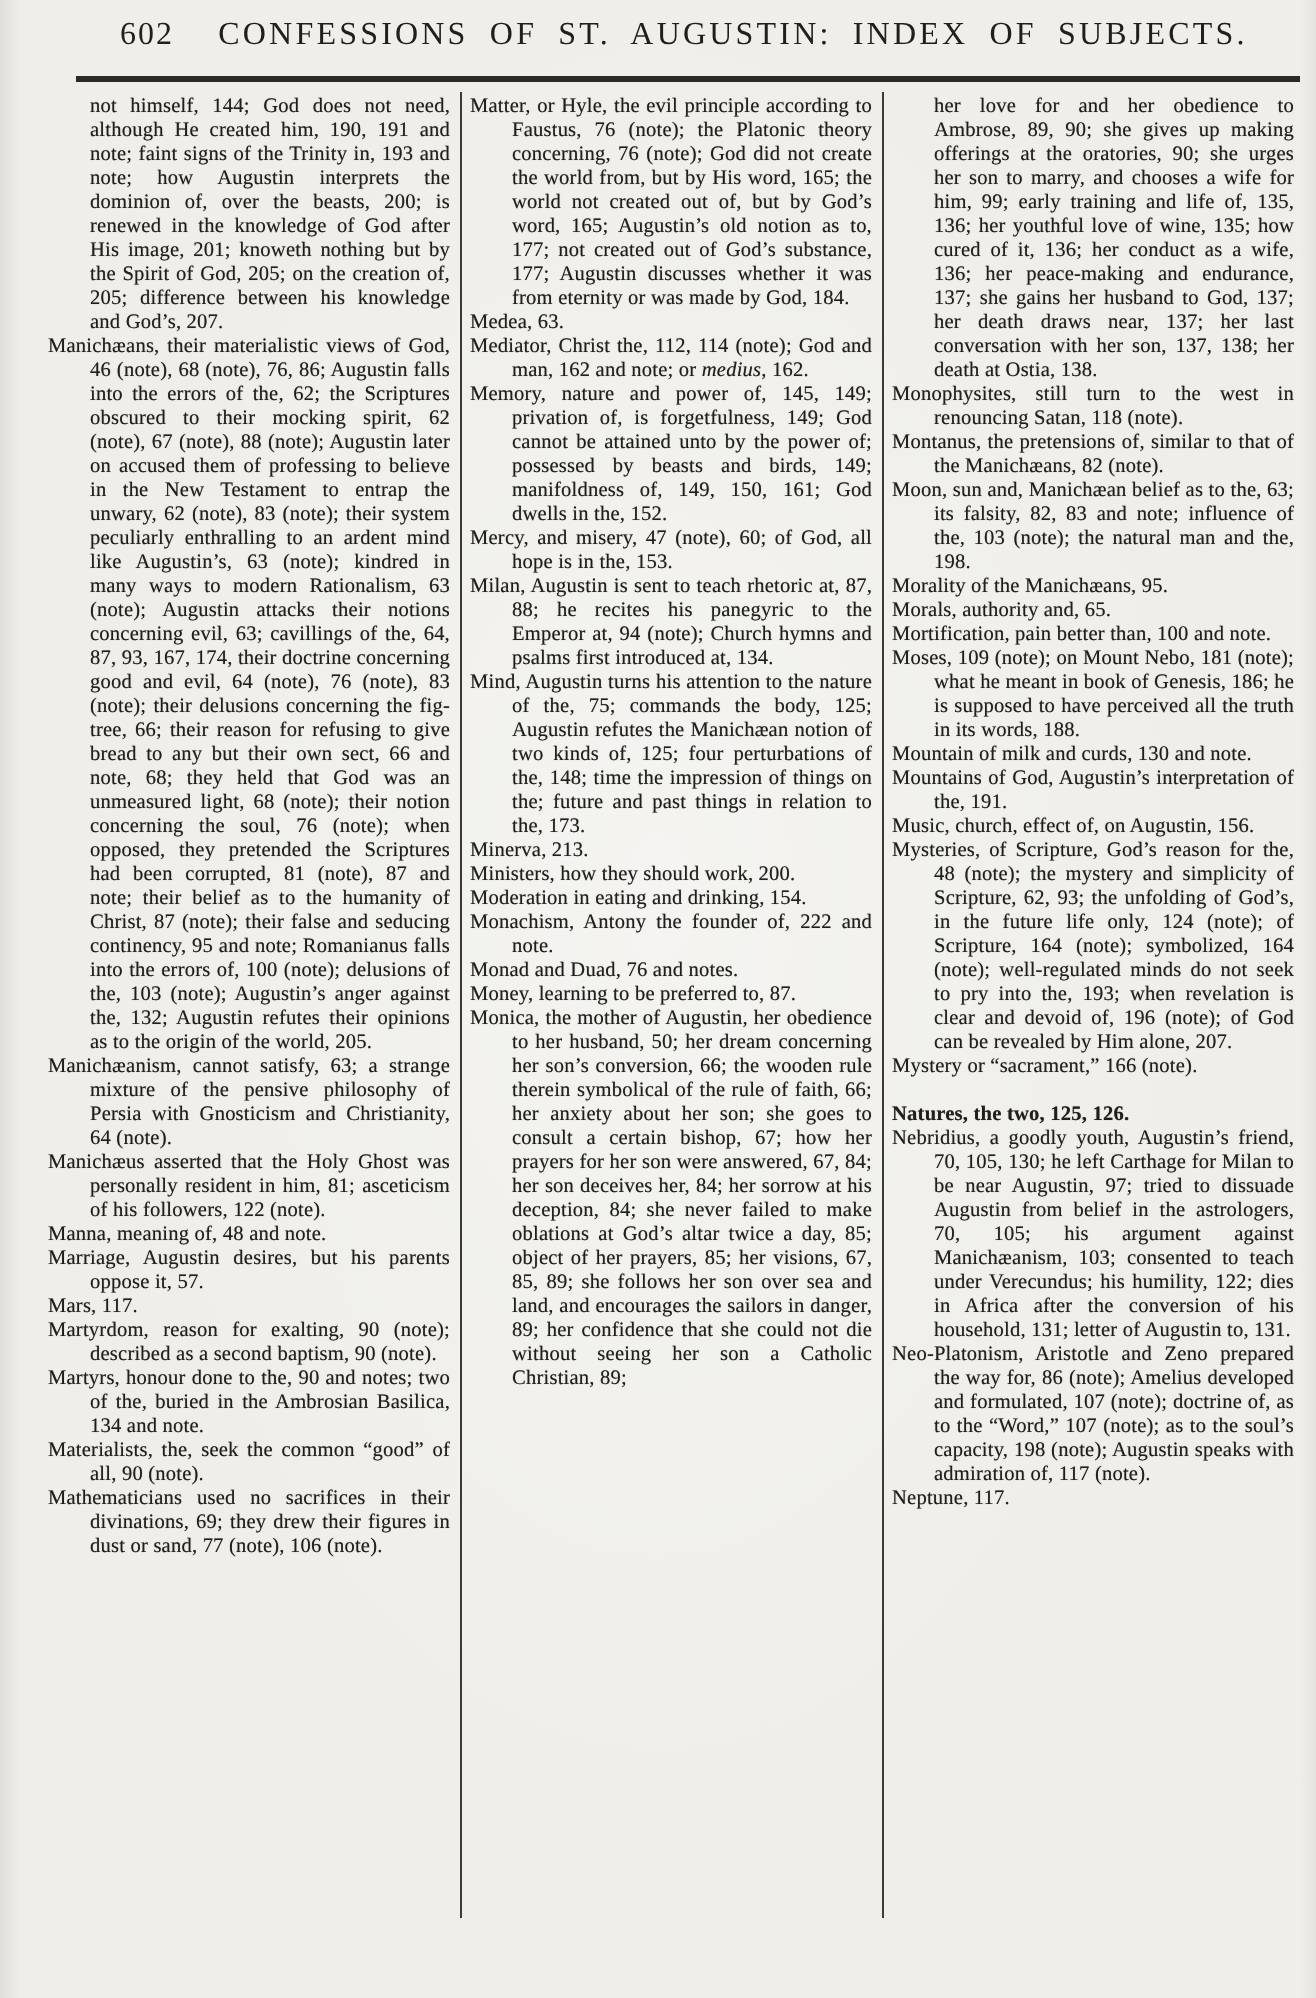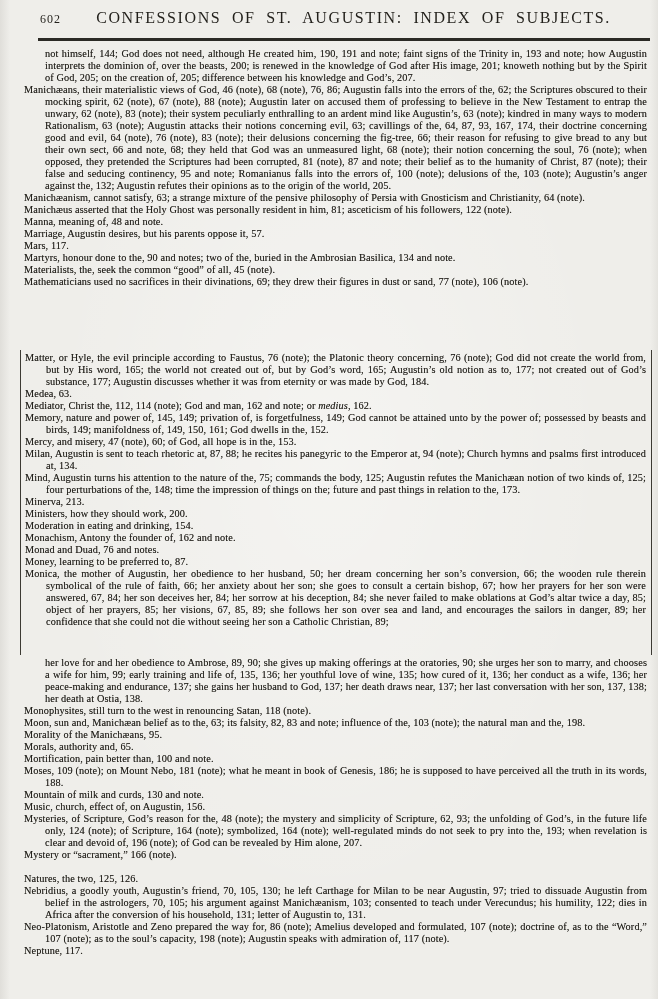--- a/index.html
+++ b/index.html
@@ -22,23 +22,24 @@
   }
   .header {
     position: absolute;
     top: 9px;
     left: 40px;
     right: 12px;
     display: flex;
     align-items: baseline;
   }
   .pagenum {
-    font-size: 12px;
+    font-size: 16px;
     letter-spacing: 1px;
     flex: 0 0 auto;
+    margin-left: 20px;
   }
   .running-title {
     flex: 1 1 auto;
     text-align: center;
     font-size: 16px;
     letter-spacing: 1.6px;
     word-spacing: 5px;
     white-space: nowrap;
   }
   .head-rule {
@@ -49,21 +50,20 @@
     height: 2.6px;
     background: #2b2a25;
   }
   .columns {
     position: absolute;
     top: 46px;
     left: 20px;
     right: 6px;
     height: 913px;
     display: flex;
-    flex-direction: column;
   }
   .col {
     flex: 1 1 0;
     overflow: hidden;
     padding: 2px 5px 0 4px;
     box-sizing: border-box;
   }
   .col.mid {
     border-left: 1.4px solid #3c3a33;
     border-right: 1.4px solid #3c3a33;
@@ -76,69 +76,73 @@
     padding-left: 21px;
     text-indent: -21px;
     letter-spacing: 0.1px;
     text-shadow: 0 0 0.4px rgba(33,31,26,0.55);
   }
   .entry.cont {
     text-indent: 0;
   }
   .entry.gap {
     margin-top: 12px;
+    font-weight: bold;
   }
 </style>
 </head>
 <body>
 
 <div class="page">
   <div class="header">
     <span class="pagenum">602</span>
     <span class="running-title">CONFESSIONS OF ST. AUGUSTIN: INDEX OF SUBJECTS.</span>
   </div>
   <div class="head-rule"></div>
   <div class="columns">
     <div class="col">
         <p class="entry cont">not himself, 144; God does not need, although He created him, 190, 191 and note; faint signs of the Trinity in, 193 and note; how Augustin interprets the dominion of, over the beasts, 200; is renewed in the knowledge of God after His image, 201; knoweth nothing but by the Spirit of God, 205; on the creation of, 205; difference between his knowledge and God’s, 207.</p>
         <p class="entry">Manichæans, their materialistic views of God, 46 (note), 68 (note), 76, 86; Augustin falls into the errors of the, 62; the Scriptures obscured to their mocking spirit, 62 (note), 67 (note), 88 (note); Augustin later on accused them of professing to believe in the New Testament to entrap the unwary, 62 (note), 83 (note); their system peculiarly enthralling to an ardent mind like Augustin’s, 63 (note); kindred in many ways to modern Rationalism, 63 (note); Augustin attacks their notions concerning evil, 63; cavillings of the, 64, 87, 93, 167, 174, their doctrine concerning good and evil, 64 (note), 76 (note), 83 (note); their delusions concerning the fig-tree, 66; their reason for refusing to give bread to any but their own sect, 66 and note, 68; they held that God was an unmeasured light, 68 (note); their notion concerning the soul, 76 (note); when opposed, they pretended the Scriptures had been corrupted, 81 (note), 87 and note; their belief as to the humanity of Christ, 87 (note); their false and seducing continency, 95 and note; Romanianus falls into the errors of, 100 (note); delusions of the, 103 (note); Augustin’s anger against the, 132; Augustin refutes their opinions as to the origin of the world, 205.</p>
         <p class="entry">Manichæanism, cannot satisfy, 63; a strange mixture of the pensive philosophy of Persia with Gnosticism and Christianity, 64 (note).</p>
         <p class="entry">Manichæus asserted that the Holy Ghost was personally resident in him, 81; asceticism of his followers, 122 (note).</p>
         <p class="entry">Manna, meaning of, 48 and note.</p>
         <p class="entry">Marriage, Augustin desires, but his parents oppose it, 57.</p>
         <p class="entry">Mars, 117.</p>
+        <p class="entry">Martyrdom, reason for exalting, 90 (note); described as a second baptism, 90 (note).</p>
         <p class="entry">Martyrs, honour done to the, 90 and notes; two of the, buried in the Ambrosian Basilica, 134 and note.</p>
-        <p class="entry">Materialists, the, seek the common “good” of all, 45 (note).</p>
+        <p class="entry">Materialists, the, seek the common “good” of all, 90 (note).</p>
         <p class="entry">Mathematicians used no sacrifices in their divinations, 69; they drew their figures in dust or sand, 77 (note), 106 (note).</p>
       </div>
     <div class="col mid">
         <p class="entry">Matter, or Hyle, the evil principle according to Faustus, 76 (note); the Platonic theory concerning, 76 (note); God did not create the world from, but by His word, 165; the world not created out of, but by God’s word, 165; Augustin’s old notion as to, 177; not created out of God’s substance, 177; Augustin discusses whether it was from eternity or was made by God, 184.</p>
         <p class="entry">Medea, 63.</p>
         <p class="entry">Mediator, Christ the, 112, 114 (note); God and man, 162 and note; or <i>medius</i>, 162.</p>
         <p class="entry">Memory, nature and power of, 145, 149; privation of, is forgetfulness, 149; God cannot be attained unto by the power of; possessed by beasts and birds, 149; manifoldness of, 149, 150, 161; God dwells in the, 152.</p>
         <p class="entry">Mercy, and misery, 47 (note), 60; of God, all hope is in the, 153.</p>
         <p class="entry">Milan, Augustin is sent to teach rhetoric at, 87, 88; he recites his panegyric to the Emperor at, 94 (note); Church hymns and psalms first introduced at, 134.</p>
         <p class="entry">Mind, Augustin turns his attention to the nature of the, 75; commands the body, 125; Augustin refutes the Manichæan notion of two kinds of, 125; four perturbations of the, 148; time the impression of things on the; future and past things in relation to the, 173.</p>
         <p class="entry">Minerva, 213.</p>
         <p class="entry">Ministers, how they should work, 200.</p>
         <p class="entry">Moderation in eating and drinking, 154.</p>
-        <p class="entry">Monachism, Antony the founder of, 162 and note.</p>
+        <p class="entry">Monachism, Antony the founder of, 222 and note.</p>
         <p class="entry">Monad and Duad, 76 and notes.</p>
         <p class="entry">Money, learning to be preferred to, 87.</p>
         <p class="entry">Monica, the mother of Augustin, her obedience to her husband, 50; her dream concerning her son’s conversion, 66; the wooden rule therein symbolical of the rule of faith, 66; her anxiety about her son; she goes to consult a certain bishop, 67; how her prayers for her son were answered, 67, 84; her son deceives her, 84; her sorrow at his deception, 84; she never failed to make oblations at God’s altar twice a day, 85; object of her prayers, 85; her visions, 67, 85, 89; she follows her son over sea and land, and encourages the sailors in danger, 89; her confidence that she could not die without seeing her son a Catholic Christian, 89;</p>
       </div>
     <div class="col">
         <p class="entry cont">her love for and her obedience to Ambrose, 89, 90; she gives up making offerings at the oratories, 90; she urges her son to marry, and chooses a wife for him, 99; early training and life of, 135, 136; her youthful love of wine, 135; how cured of it, 136; her conduct as a wife, 136; her peace-making and endurance, 137; she gains her husband to God, 137; her death draws near, 137; her last conversation with her son, 137, 138; her death at Ostia, 138.</p>
         <p class="entry">Monophysites, still turn to the west in renouncing Satan, 118 (note).</p>
+        <p class="entry">Montanus, the pretensions of, similar to that of the Manichæans, 82 (note).</p>
         <p class="entry">Moon, sun and, Manichæan belief as to the, 63; its falsity, 82, 83 and note; influence of the, 103 (note); the natural man and the, 198.</p>
         <p class="entry">Morality of the Manichæans, 95.</p>
         <p class="entry">Morals, authority and, 65.</p>
         <p class="entry">Mortification, pain better than, 100 and note.</p>
         <p class="entry">Moses, 109 (note); on Mount Nebo, 181 (note); what he meant in book of Genesis, 186; he is supposed to have perceived all the truth in its words, 188.</p>
         <p class="entry">Mountain of milk and curds, 130 and note.</p>
+        <p class="entry">Mountains of God, Augustin’s interpretation of the, 191.</p>
         <p class="entry">Music, church, effect of, on Augustin, 156.</p>
         <p class="entry">Mysteries, of Scripture, God’s reason for the, 48 (note); the mystery and simplicity of Scripture, 62, 93; the unfolding of God’s, in the future life only, 124 (note); of Scripture, 164 (note); symbolized, 164 (note); well-regulated minds do not seek to pry into the, 193; when revelation is clear and devoid of, 196 (note); of God can be revealed by Him alone, 207.</p>
         <p class="entry">Mystery or “sacrament,” 166 (note).</p>
         <p class="entry gap">Natures, the two, 125, 126.</p>
         <p class="entry">Nebridius, a goodly youth, Augustin’s friend, 70, 105, 130; he left Carthage for Milan to be near Augustin, 97; tried to dissuade Augustin from belief in the astrologers, 70, 105; his argument against Manichæanism, 103; consented to teach under Verecundus; his humility, 122; dies in Africa after the conversion of his household, 131; letter of Augustin to, 131.</p>
         <p class="entry">Neo-Platonism, Aristotle and Zeno prepared the way for, 86 (note); Amelius developed and formulated, 107 (note); doctrine of, as to the “Word,” 107 (note); as to the soul’s capacity, 198 (note); Augustin speaks with admiration of, 117 (note).</p>
         <p class="entry">Neptune, 117.</p>
       </div>
   </div>
 </div>

